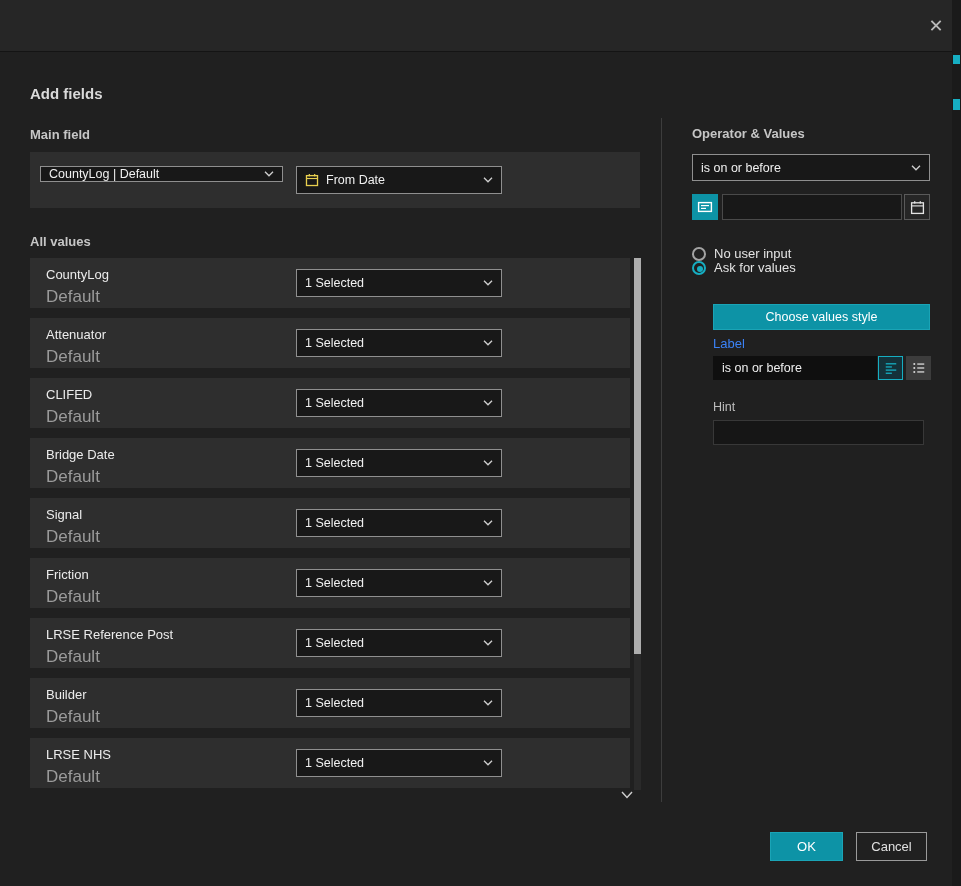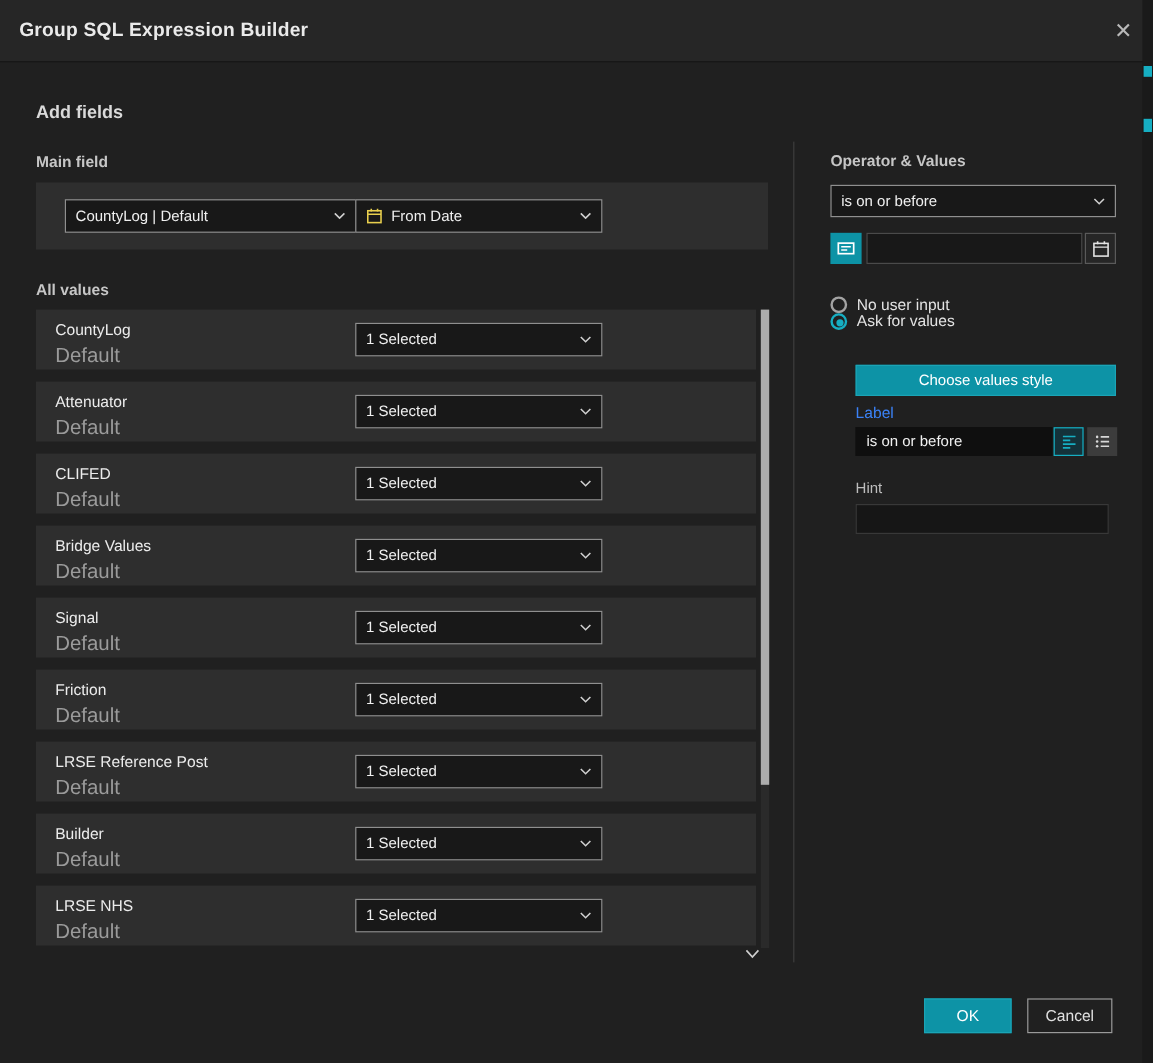--- a/index.html
+++ b/index.html
@@ -35,21 +35,21 @@
   .select {
     position:absolute; background:#181818; border:1px solid #8f8f8f;
     display:flex; align-items:center; gap:7px; padding:0 8px;
     color:#f0f0f0; font-size:12.5px; cursor:pointer;
   }
   .select .lbl { flex:1; white-space:nowrap; overflow:hidden; }
   .chev { width:10px; height:6px; flex:none; }
 
   
   .main-panel { position:absolute; left:30px; top:152px; width:610px; height:56px; background:#2e2e2e; }
-  .layer-select { left:24px; top:14px; width:243px; height:28px; }
+  .layer-select { left:10px; top:14px; width:243px; height:16px; }
   .date-field-select { left:266px; top:14px; width:206px; height:28px; }
   .cal-yellow { color:#e8cf4e; }
 
   
   .list { position:absolute; left:30px; top:258px; width:600px; }
   .row { position:relative; width:600px; height:50px; background:#2e2e2e; margin-bottom:10px; }
   .row .name { position:absolute; left:16px; top:9px;  font-size:13px; color:#ececec; }
   .row .sub  { position:absolute; left:16px; top:29px; font-size:17px; color:#9b9b9b; }
   .row .row-select { left:266px; top:11px; width:206px; height:28px; }
 
@@ -135,21 +135,20 @@
   .sb-mark { position:absolute; left:1px; width:7px; background:var(--accent-bright,#16aec2); }
   .sb-mark.m1 { top:55px; height:9px; }
   .sb-mark.m2 { top:99px; height:11px; }
 </style>
 </head>
 <body>
 
 <div class="dialog">
 
   <div class="titlebar">
-    <span class="title">Group SQL Expression Builder</span>
     <span class="close-btn">✕</span>
   </div>
 
   <div class="h-add-fields">Add fields</div>
   <div class="h-main-field">Main field</div>
   <div class="h-all-fields">All values</div>
   <div class="h-operator">Operator &amp; Values</div>
 
   <div class="main-panel">
     <div class="select layer-select">
@@ -202,21 +201,21 @@
     <span class="sub">Default</span>
     <div class="select row-select">
       <span class="lbl">1 Selected</span>
       <svg class="chev" viewBox="0 0 10 6">
             <path d="M1 .8 5 4.8 9 .8" fill="none" stroke="#d0d0d0" stroke-width="1.3"></path>
           </svg>
     </div>
   </div>
 
   <div class="row">
-    <span class="name">Bridge Values</span>
+    <span class="name">Bridge Date</span>
     <span class="sub">Default</span>
     <div class="select row-select">
       <span class="lbl">1 Selected</span>
       <svg class="chev" viewBox="0 0 10 6">
             <path d="M1 .8 5 4.8 9 .8" fill="none" stroke="#d0d0d0" stroke-width="1.3"></path>
           </svg>
     </div>
   </div>
 
   <div class="row">

